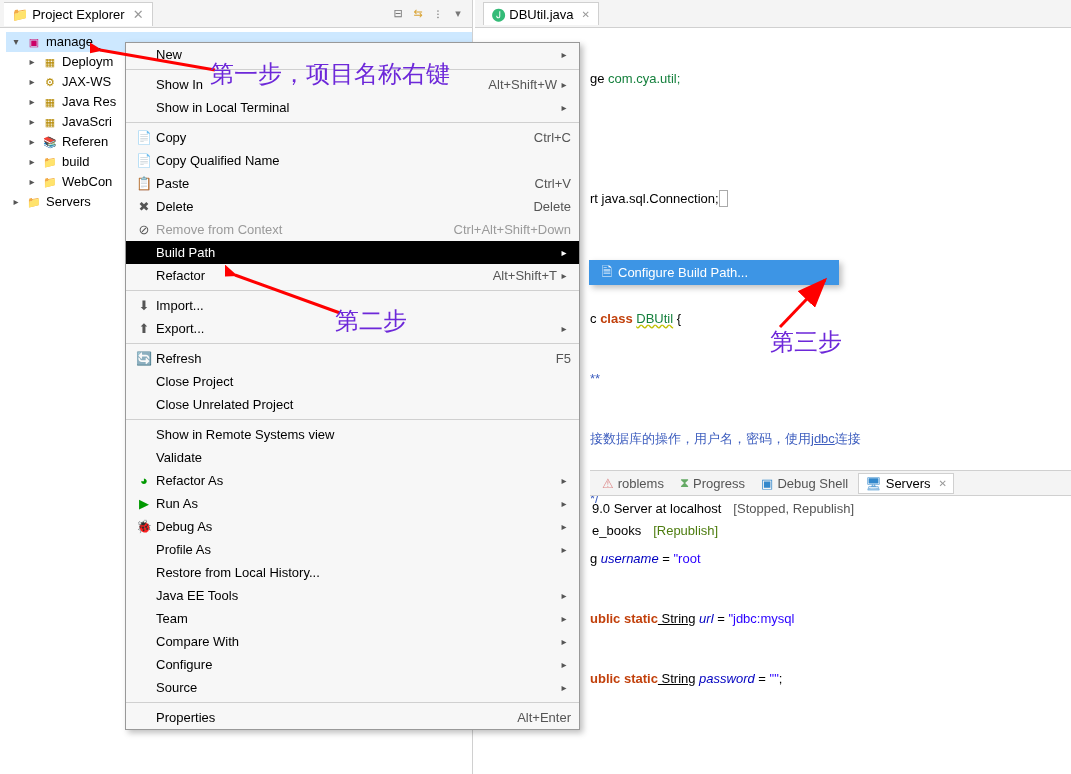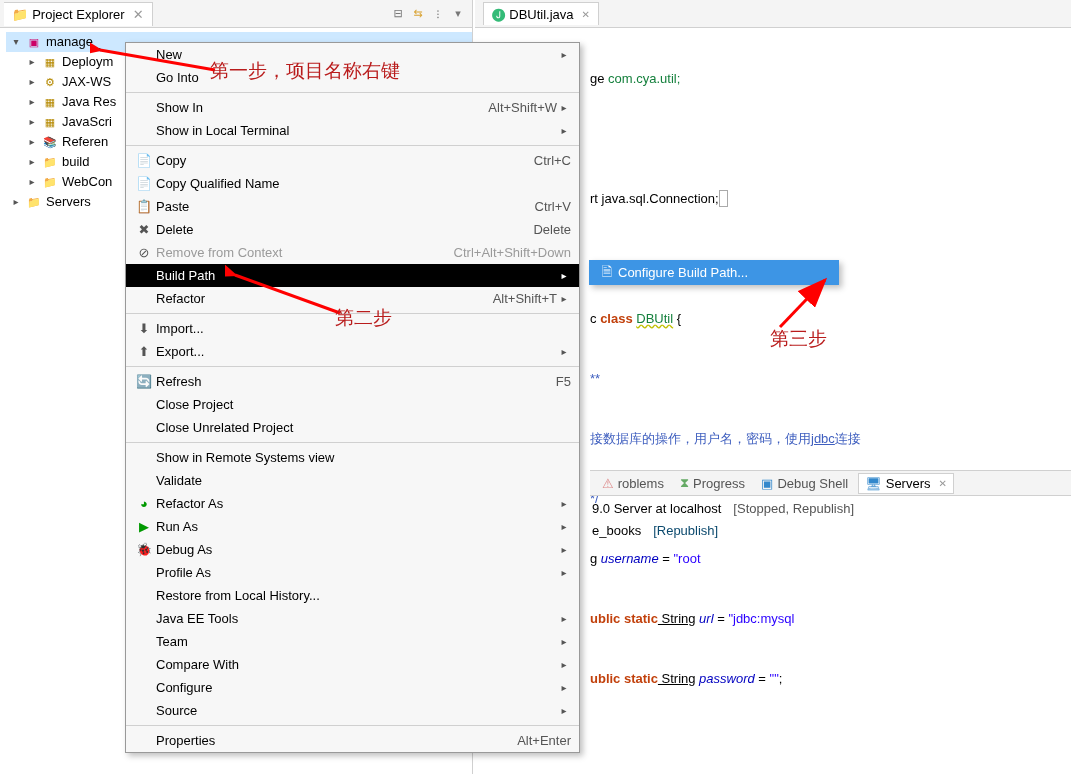--- a/index.html
+++ b/index.html
@@ -57,24 +57,24 @@
 .String { text-decoration:underline; }
 
 
 .bottom-tabs { position:absolute; left:590px; top:470px; right:0; height:26px; display:flex; align-items:center; gap:4px; border-top:1px solid #d0d0d0; border-bottom:1px solid #d0d0d0; background:#f4f4f4; padding-left:6px; }
 .bottom-tabs .vtab { display:flex; align-items:center; gap:4px; padding:2px 6px; color:#555; }
 .bottom-tabs .vtab.active { background:#fff; border:1px solid #d0d0d0; color:#000; }
 
 .servers { position:absolute; left:590px; top:498px; right:0; line-height:22px; padding-left:2px; }
 .servers .srow { display:flex; align-items:center; gap:12px; }
 .servers .status { color:#555; }
-.servers .repub { color:#0c4a6e; }
-
-
-.ann { position:absolute; color:#b91c1c; font-family:"Microsoft YaHei",sans-serif; font-size:19px; z-index:40; pointer-events:none; }
+.servers .repub { color:#4d7c0f; }
+
+
+.ann { position:absolute; color:#6d28d9; font-family:"Microsoft YaHei",sans-serif; font-size:24px; z-index:40; pointer-events:none; }
 .arrow { position:absolute; z-index:39; pointer-events:none; }
 </style>
 </head>
 <body>
 
 <div class="explorer">
   <div class="explorer-header">
     <div class="tab">
       <span class="ico folder">📁</span>
       <span class="title">Project Explorer</span>
@@ -135,25 +135,20 @@
       </div>
   </div>
 </div>
 
 <div class="ctxmenu">
   <div class="item">
       <span class="mico"></span>
       <span class="lbl">New</span>
       <span class="spacer"></span>
       <span class="sub">▸</span>
-    </div>
-  <div class="item">
-      <span class="mico"></span>
-      <span class="lbl">Go Into</span>
-      <span class="spacer"></span>
     </div>
   <div class="sep"></div>
   <div class="item">
       <span class="mico"></span>
       <span class="lbl">Show In</span>
       <span class="spacer"></span>
       <span class="kbs">Alt+Shift+W</span>
       <span class="sub">▸</span>
     </div>
   <div class="item">

